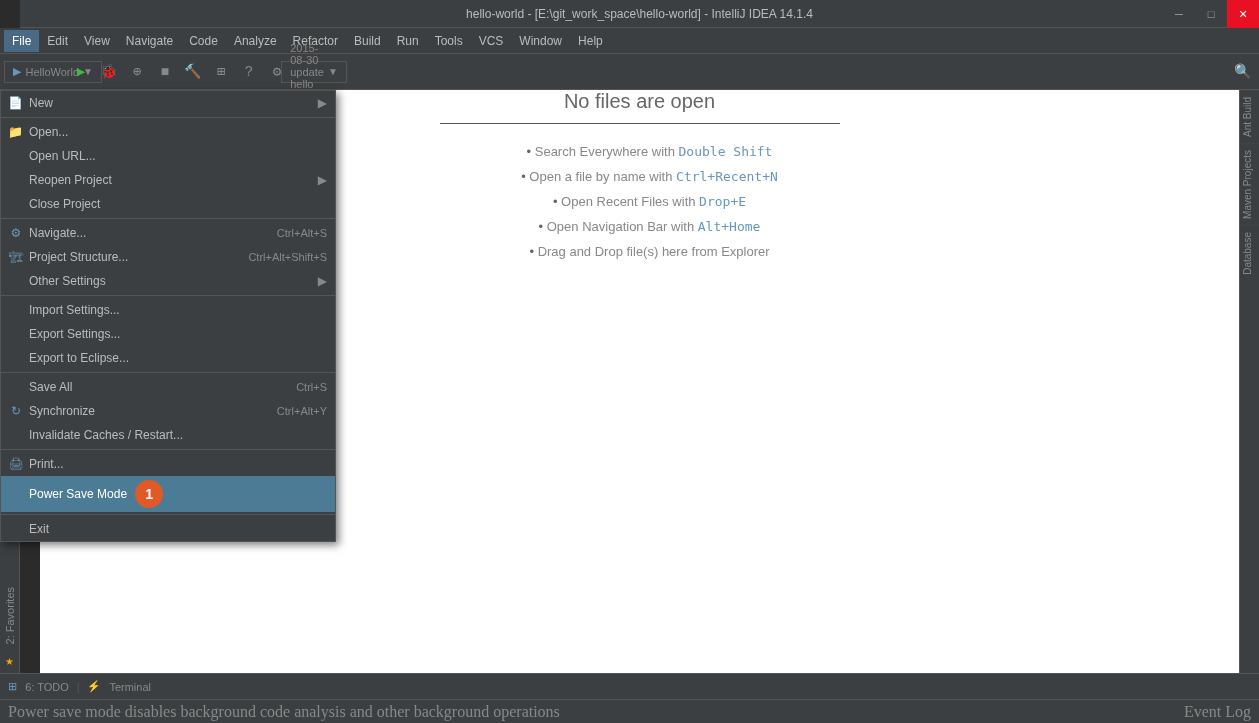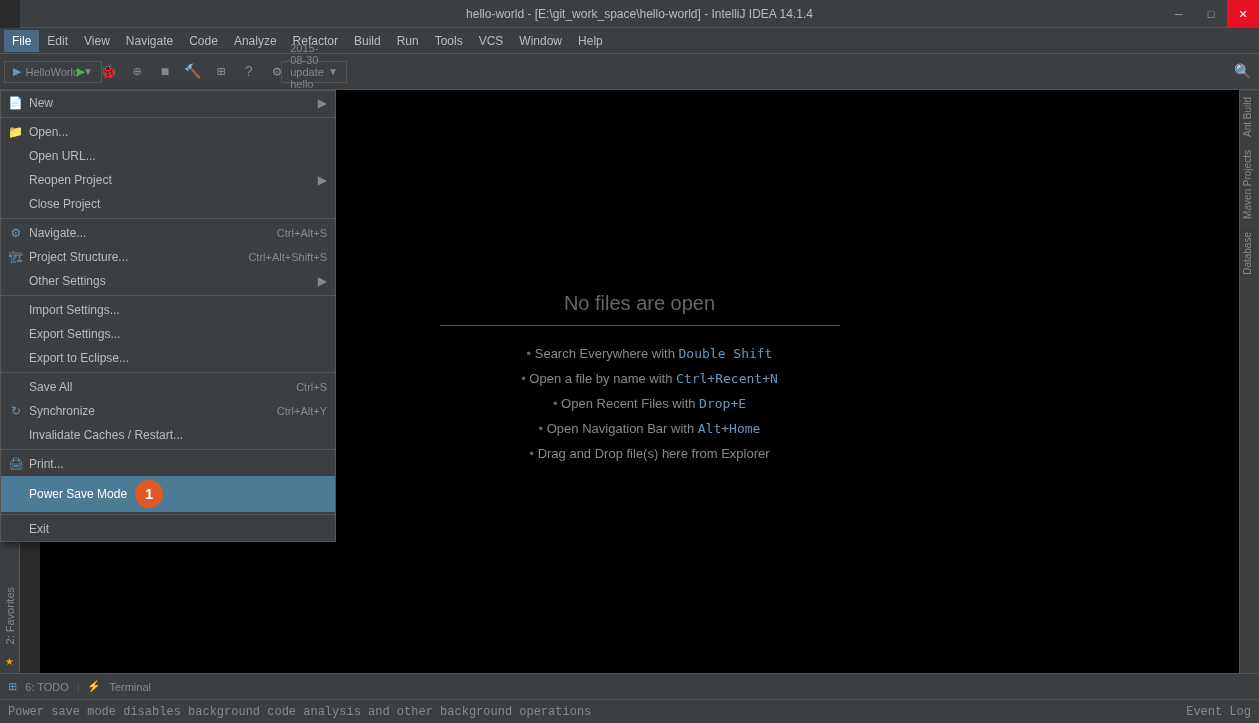--- a/index.html
+++ b/index.html
@@ -154,25 +154,25 @@
       display: flex;
       align-items: center;
       justify-content: center;
       margin-left: 8px;
       font-family: Arial, sans-serif;
     }
 
     
     #content-area {
       flex: 1;
-      background: #000000;
+      background: #ffffff;
       display: flex;
       flex-direction: column;
       align-items: center;
-      justify-content: center;
+      justify-content: flex-start;
       margin-left: 20px;
     }
     #no-files-title {
       font-size: 20px;
       color: #666;
       margin-bottom: 20px;
       font-family: Arial, sans-serif;
       border-bottom: 1px solid #555;
       padding-bottom: 10px;
       width: 400px;
@@ -212,22 +212,22 @@
     }
 
     
     #status-bar {
       height: 24px;
       background: #3c3f41;
       border-top: 1px solid #555;
       display: flex;
       align-items: center;
       padding: 0 8px;
-      font-size: 12px;
-      font-family: Liberation Mono, monospace;
+      font-size: 16px;
+      font-family: Liberation Serif, serif;
       color: #888;
     }
     #status-bar .right-status {
       margin-left: auto;
       color: #888;
     }
 
     
     .tb-btn {
       width: 24px;

